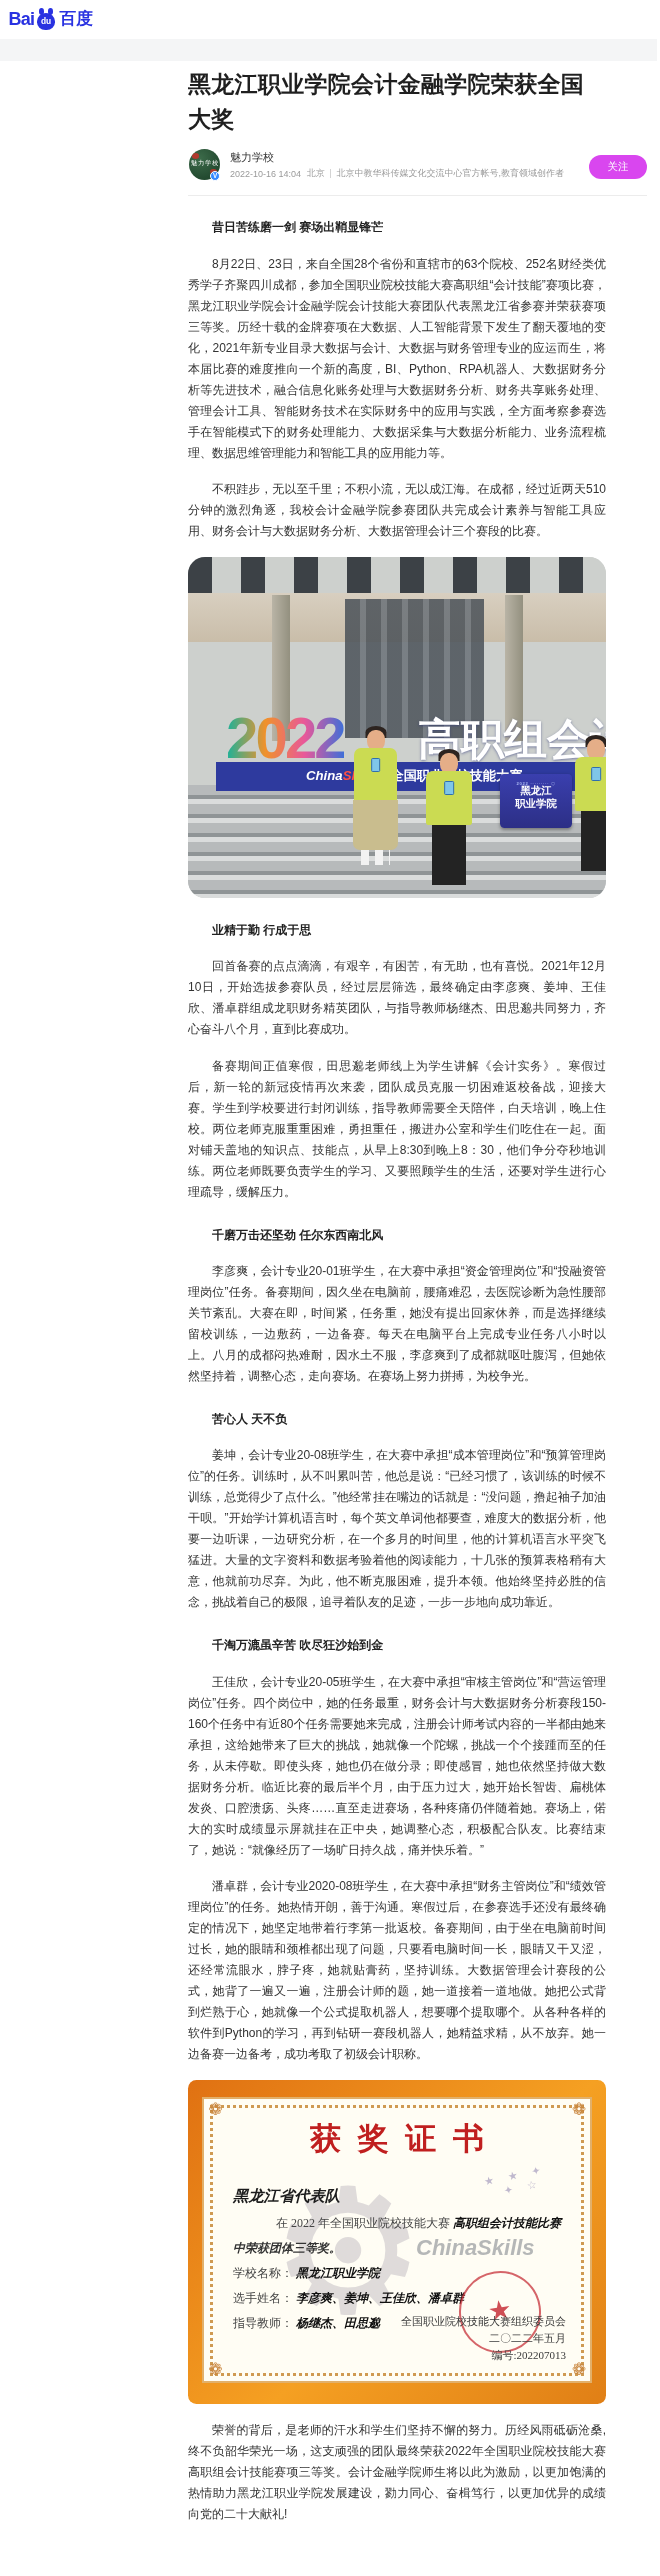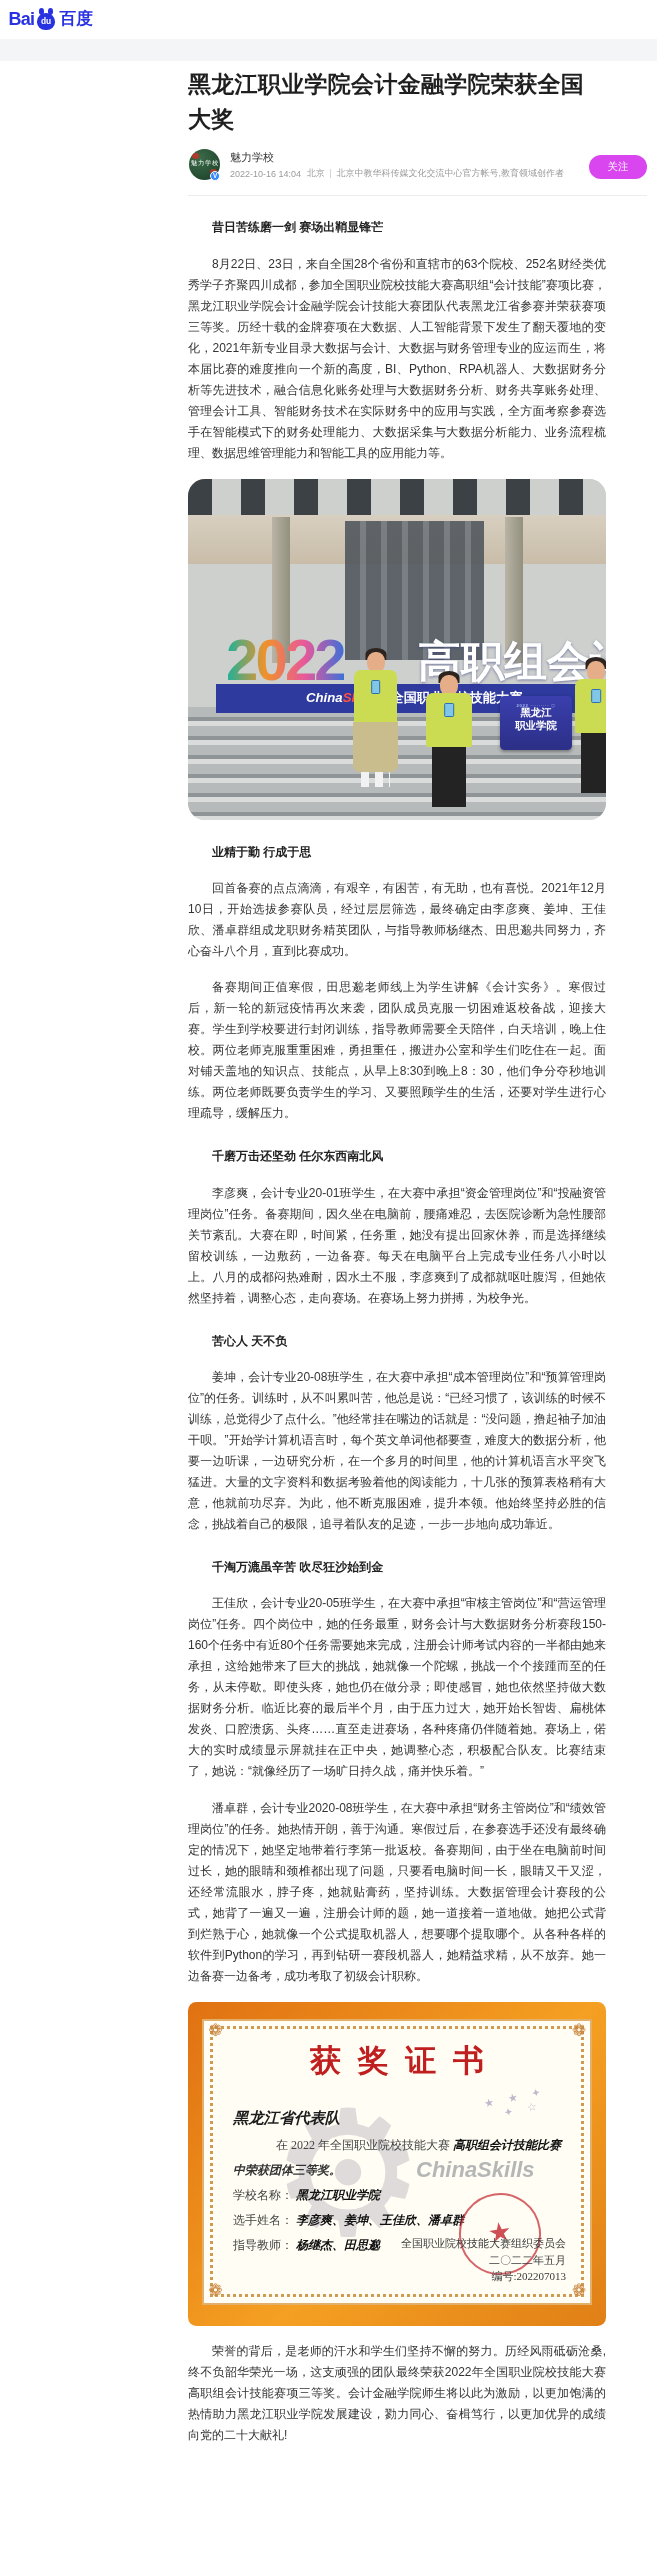--- a/index.html
+++ b/index.html
@@ -119,20 +119,21 @@
         <span>北京中教华科传媒文化交流中心官方帐号,教育领域创作者</span>
       </div>
       <button class="follow-btn">关注</button>
     </div>
 
     <div class="hr"></div>
 
     <div class="blocks">
       <p class="head-p">昔日苦练磨一剑 赛场出鞘显锋芒</p>
       <p class="body-p">8月22日、23日，来自全国28个省份和直辖市的63个院校、252名财经类优秀学子齐聚四川成都，参加全国职业院校技能大赛高职组“会计技能”赛项比赛，黑龙江职业学院会计金融学院会计技能大赛团队代表黑龙江省参赛并荣获赛项三等奖。历经十载的金牌赛项在大数据、人工智能背景下发生了翻天覆地的变化，2021年新专业目录大数据与会计、大数据与财务管理专业的应运而生，将本届比赛的难度推向一个新的高度，BI、Python、RPA机器人、大数据财务分析等先进技术，融合信息化账务处理与大数据财务分析、财务共享账务处理、管理会计工具、智能财务技术在实际财务中的应用与实践，全方面考察参赛选手在智能模式下的财务处理能力、大数据采集与大数据分析能力、业务流程梳理、数据思维管理能力和智能工具的应用能力等。</p>
+      <p class="body-p">不积跬步，无以至千里；不积小流，无以成江海。在成都，经过近两天510分钟的激烈角逐，我校会计金融学院参赛团队共完成会计素养与智能工具应用、财务会计与大数据财务分析、大数据管理会计三个赛段的比赛。</p>
 
       <div class="photo">
         <div class="ph-windows"></div>
         <div class="ph-soffit"></div>
         <div class="ph-glass"></div>
         <div class="ph-col" style="left:84px;"></div>
         <div class="ph-col" style="left:317px;"></div>
         <div class="ph-steps"></div>
         <div class="ph-banner-base"></div>
         <div class="ph-year">2022</div>

